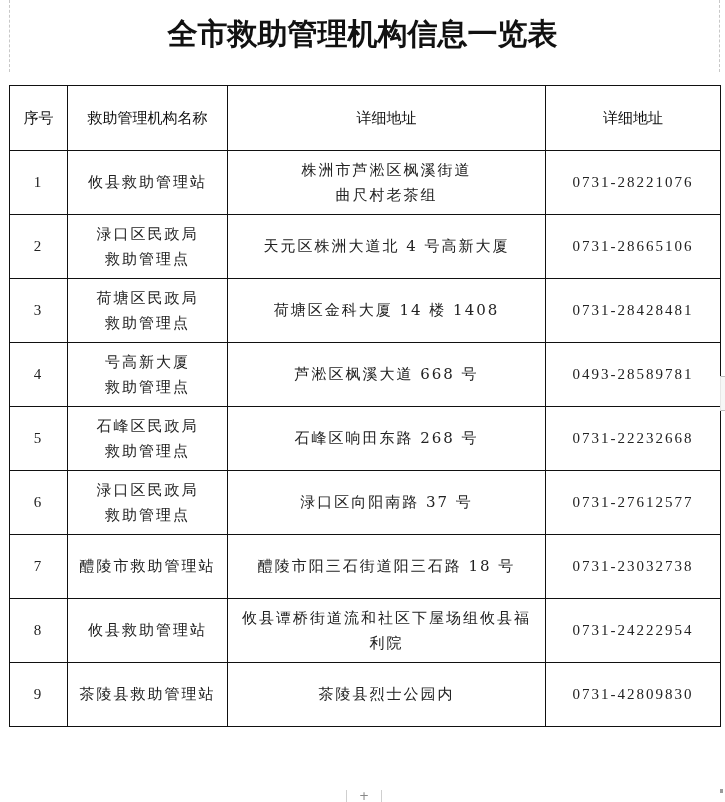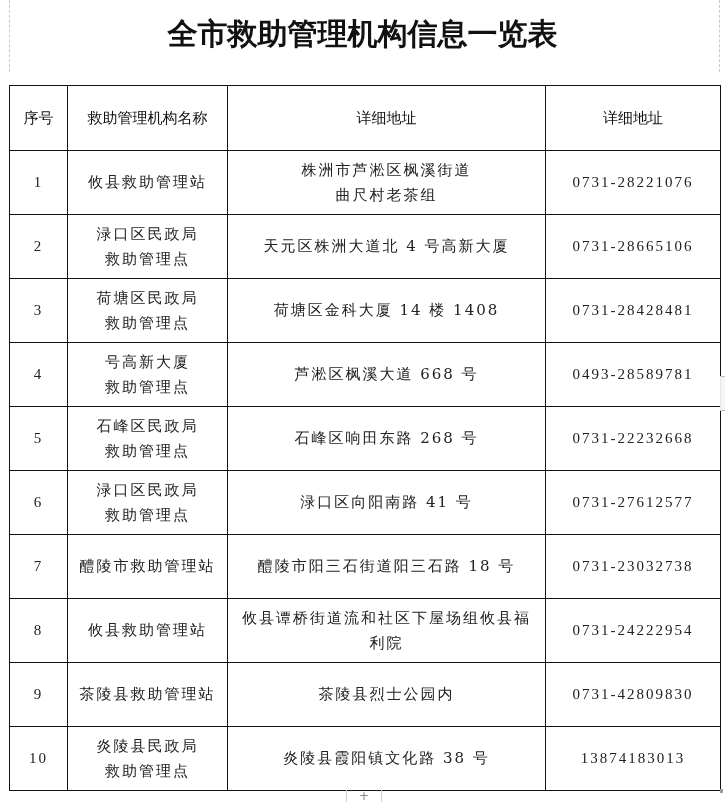--- a/index.html
+++ b/index.html
@@ -191,21 +191,21 @@
         </td>
       <td class="col-phone">0731-22232668</td>
     </tr>
     <tr>
       <td class="col-seq">6</td>
       <td>
           <span class="line">渌口区民政局</span>
           <span class="line">救助管理点</span>
         </td>
       <td>
-          <span class="line">渌口区向阳南路 41 号</span>
+          <span class="line">渌口区向阳南路 37 号</span>
         </td>
       <td class="col-phone">0731-27612577</td>
     </tr>
     <tr>
       <td class="col-seq">7</td>
       <td>
           <span class="line">醴陵市救助管理站</span>
         </td>
       <td>
           <span class="line">醴陵市阳三石街道阳三石路 18 号</span>
@@ -225,30 +225,19 @@
     </tr>
     <tr>
       <td class="col-seq">9</td>
       <td>
           <span class="line">茶陵县救助管理站</span>
         </td>
       <td>
           <span class="line">茶陵县烈士公园内</span>
         </td>
       <td class="col-phone">0731-42809830</td>
-    </tr>
-    <tr>
-      <td class="col-seq">10</td>
-      <td>
-          <span class="line">炎陵县民政局</span>
-          <span class="line">救助管理点</span>
-        </td>
-      <td>
-          <span class="line">炎陵县霞阳镇文化路 38 号</span>
-        </td>
-      <td class="col-phone">13874183013</td>
     </tr>
   </tbody>
 </table>
 
 <div class="side-handle"></div>
 <div class="add-row-button"><span>+</span></div>
 <div class="corner-mark"></div>
 
 </body></html>

